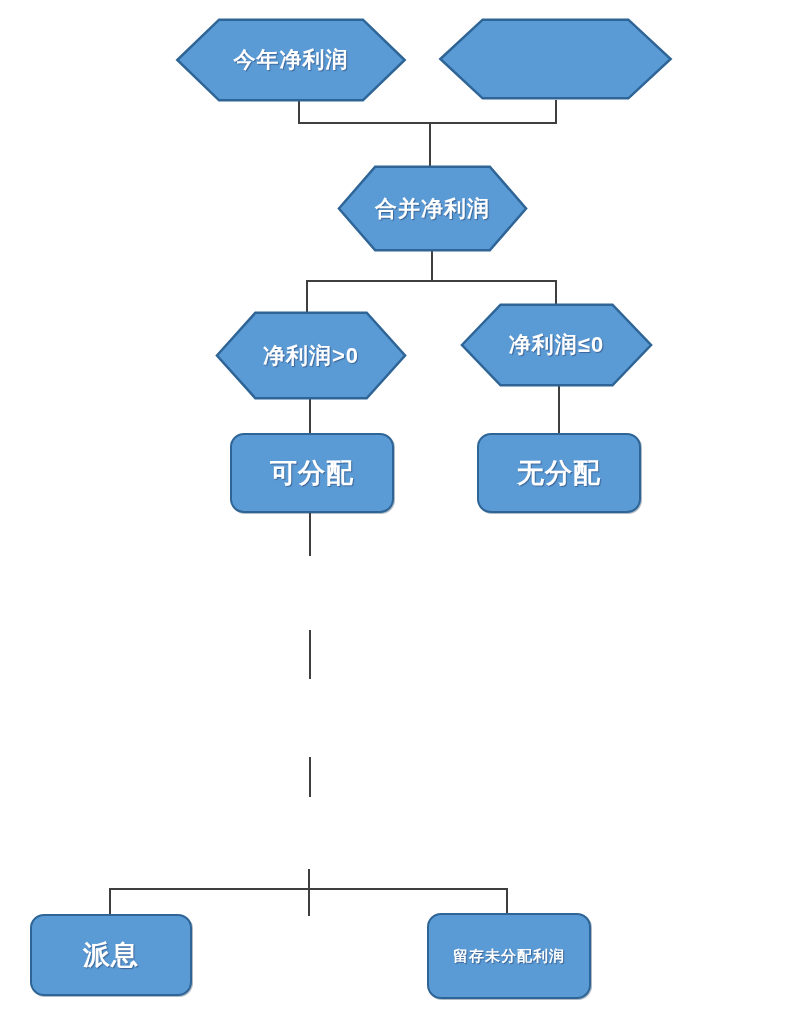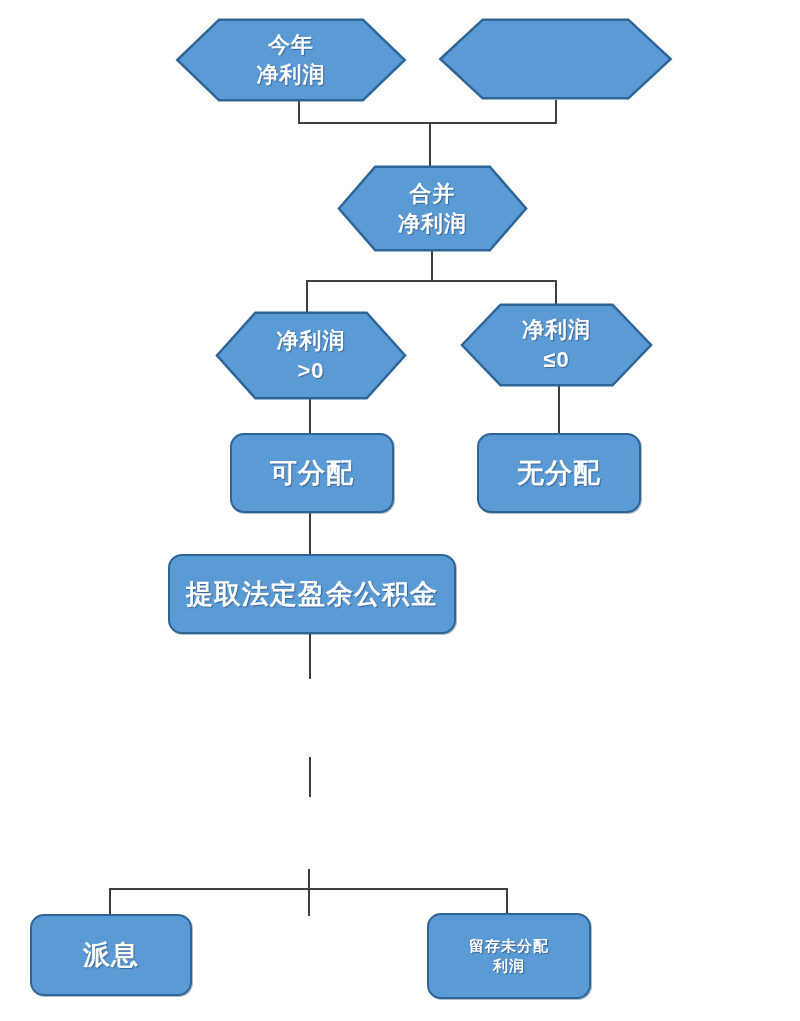--- a/index.html
+++ b/index.html
@@ -31,21 +31,20 @@
     align-items: center;
     justify-content: center;
     text-align: center;
     color: var(--node-text, #ffffff);
     font-weight: bold;
   }
   .node .lines {
     position: relative;
     z-index: 2;
     display: flex;
-    flex-direction: column;
     align-items: center;
     justify-content: center;
   }
   .node span {
     display: block;
     text-shadow: 1px 1px 1px rgba(32, 56, 100, 0.55);
     letter-spacing: 1px;
   }
   .hex svg {
     position: absolute;
@@ -165,25 +164,20 @@
         <span>可分配</span>
       </div>
   </div>
 
   <div class="node rbox" style="left:477px;top:433px;width:160px;height:76px">
     <div class="lines">
         <span>无分配</span>
       </div>
   </div>
 
-  <div class="node rbox" style="left:168px;top:554px;width:284px;height:76px">
-    <div class="lines">
-        <span>提取法定盈余公积金</span>
-      </div>
-  </div>
 
 
 
   <div class="node rbox" style="left:30px;top:914px;width:158px;height:78px">
     <div class="lines">
         <span>派息</span>
       </div>
   </div>
 
 

